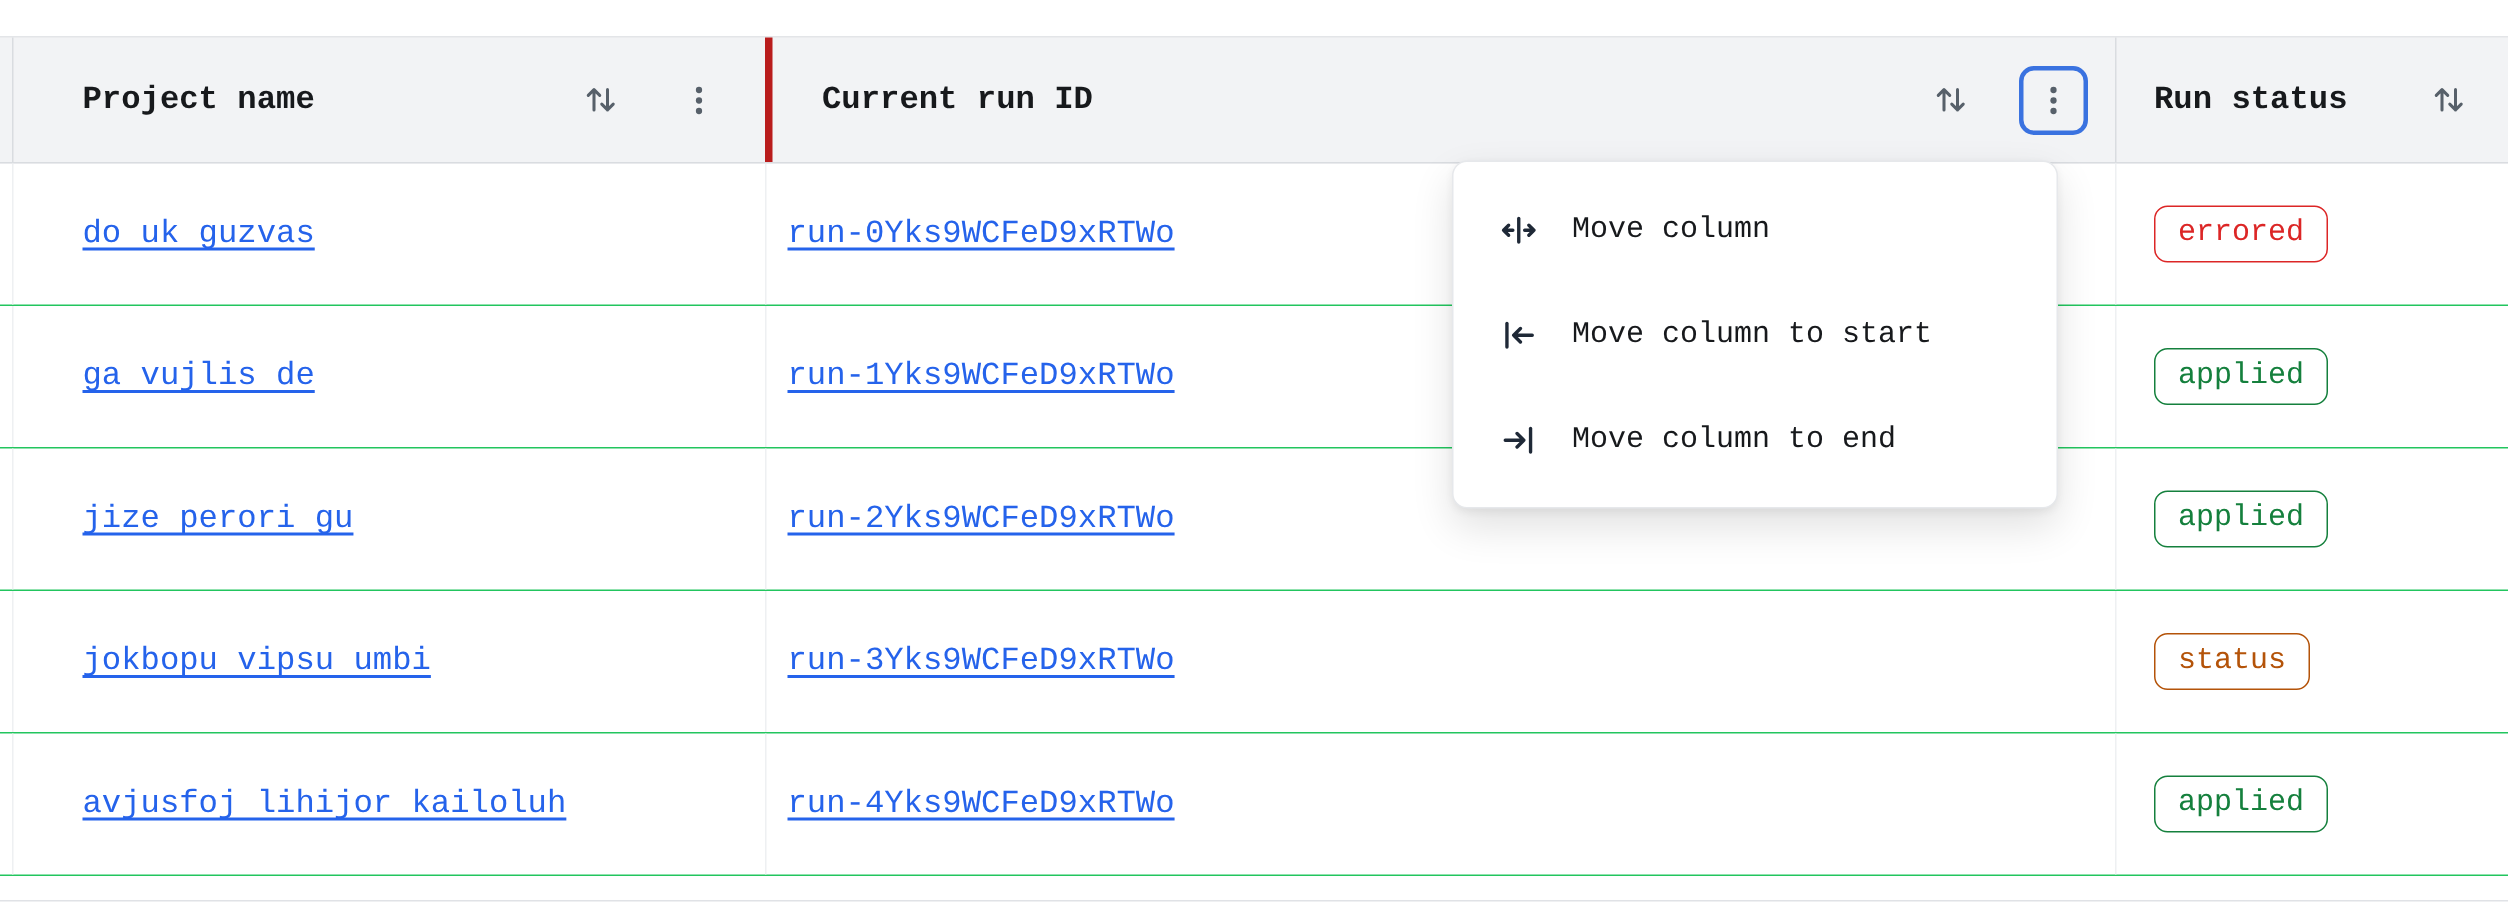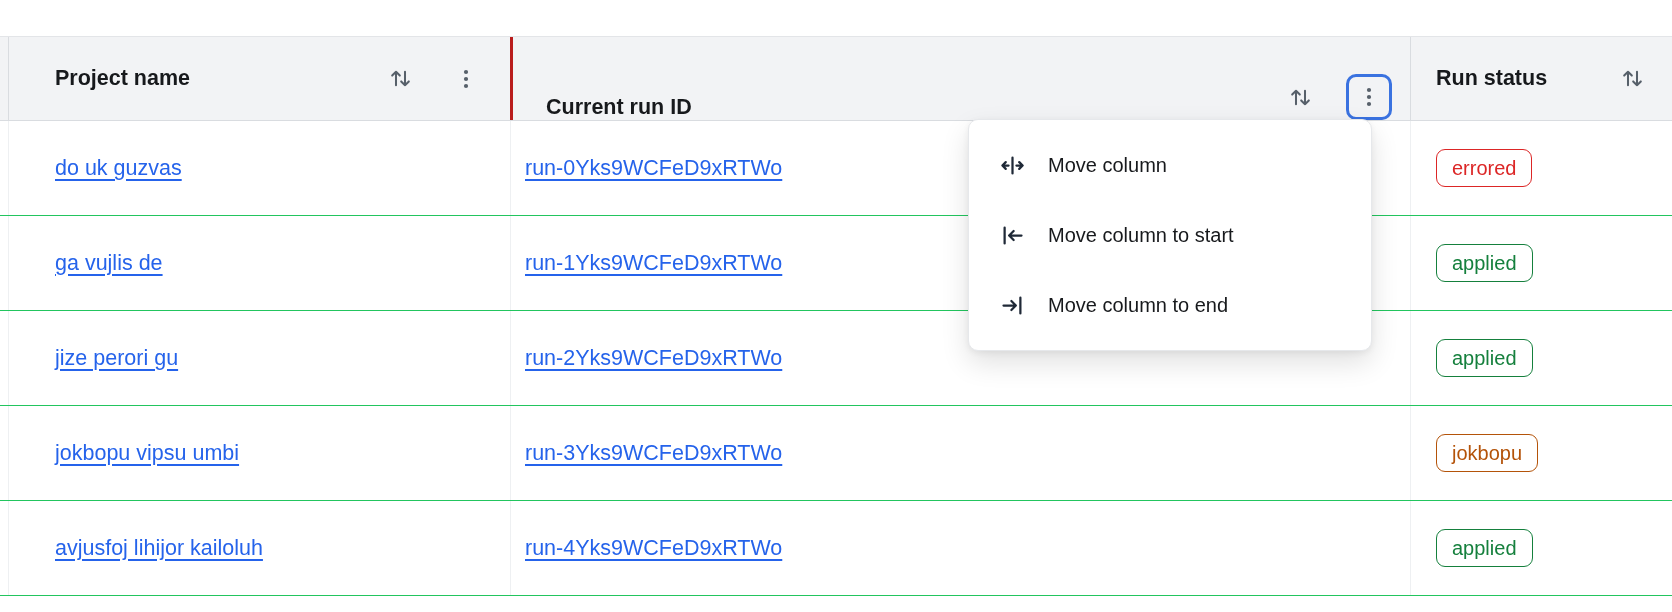--- a/index.html
+++ b/index.html
@@ -3,36 +3,36 @@
 <meta charset="utf-8">
 <style>
   * { box-sizing: border-box; margin: 0; padding: 0; }
   html, body {
     width: 1672px; height: 612px;
     background: #ffffff;
     font-family: "Liberation Sans", sans-serif;
     overflow: hidden;
     color: #17191c;
   }
-  .table-wrap { position: relative; margin-top: 36px; }
+  .table-wrap { position: relative; margin-top: 24px; font-family: Liberation Mono, monospace; }
 
   
   .header-row {
     display: flex; height: 85px;
     background: #f2f3f5;
     border-top: 1px solid #e3e5e8;
     border-bottom: 1px solid #d9dce0;
   }
   .sliver { width: 9px; border-right: 1px solid #d9dce0; flex: none; }
   .hcell {
     display: flex; align-items: center;
     font-weight: 700; font-size: 21.5px; color: #17191c;
   }
   .hcell.col1 { width: 501px; padding: 0 24px 0 46px; }
-  .hcell.col2 { width: 900px; padding: 0 18px 0 33px; border-left: 3px solid #b91c1c; align-items: flex-end; }
+  .hcell.col2 { width: 900px; padding: 0 18px 0 33px; border-left: 5px solid #b91c1c; }
   .hcell.col3 { flex: 1; padding: 0 20px 0 25px; border-left: 1px solid #d9dce0; }
   .icon-group { margin-left: auto; display: flex; align-items: center; gap: 26px; }
   .icon-btn {
     background: transparent; border: none; cursor: pointer;
     display: flex; align-items: center; justify-content: center;
     width: 40px; height: 40px; padding: 0;
   }
   .icon-btn.focused {
     width: 46px; height: 46px;
     border: 3px solid #3a72e0;
@@ -188,21 +188,21 @@
 
   <div class="row">
     <div class="row-sliver"></div>
     <div class="bcell col1">
       <a href="#" class="cell-link">jokbopu vipsu umbi</a>
     </div>
     <div class="bcell col2">
       <a href="#" class="cell-link">run-3Yks9WCFeD9xRTWo</a>
     </div>
     <div class="bcell col3">
-      <span class="badge badge-planned">jokbopu</span>
+      <span class="badge badge-planned">status</span>
     </div>
   </div>
 
   <div class="row">
     <div class="row-sliver"></div>
     <div class="bcell col1">
       <a href="#" class="cell-link">avjusfoj lihijor kailoluh</a>
     </div>
     <div class="bcell col2">
       <a href="#" class="cell-link">run-4Yks9WCFeD9xRTWo</a>

